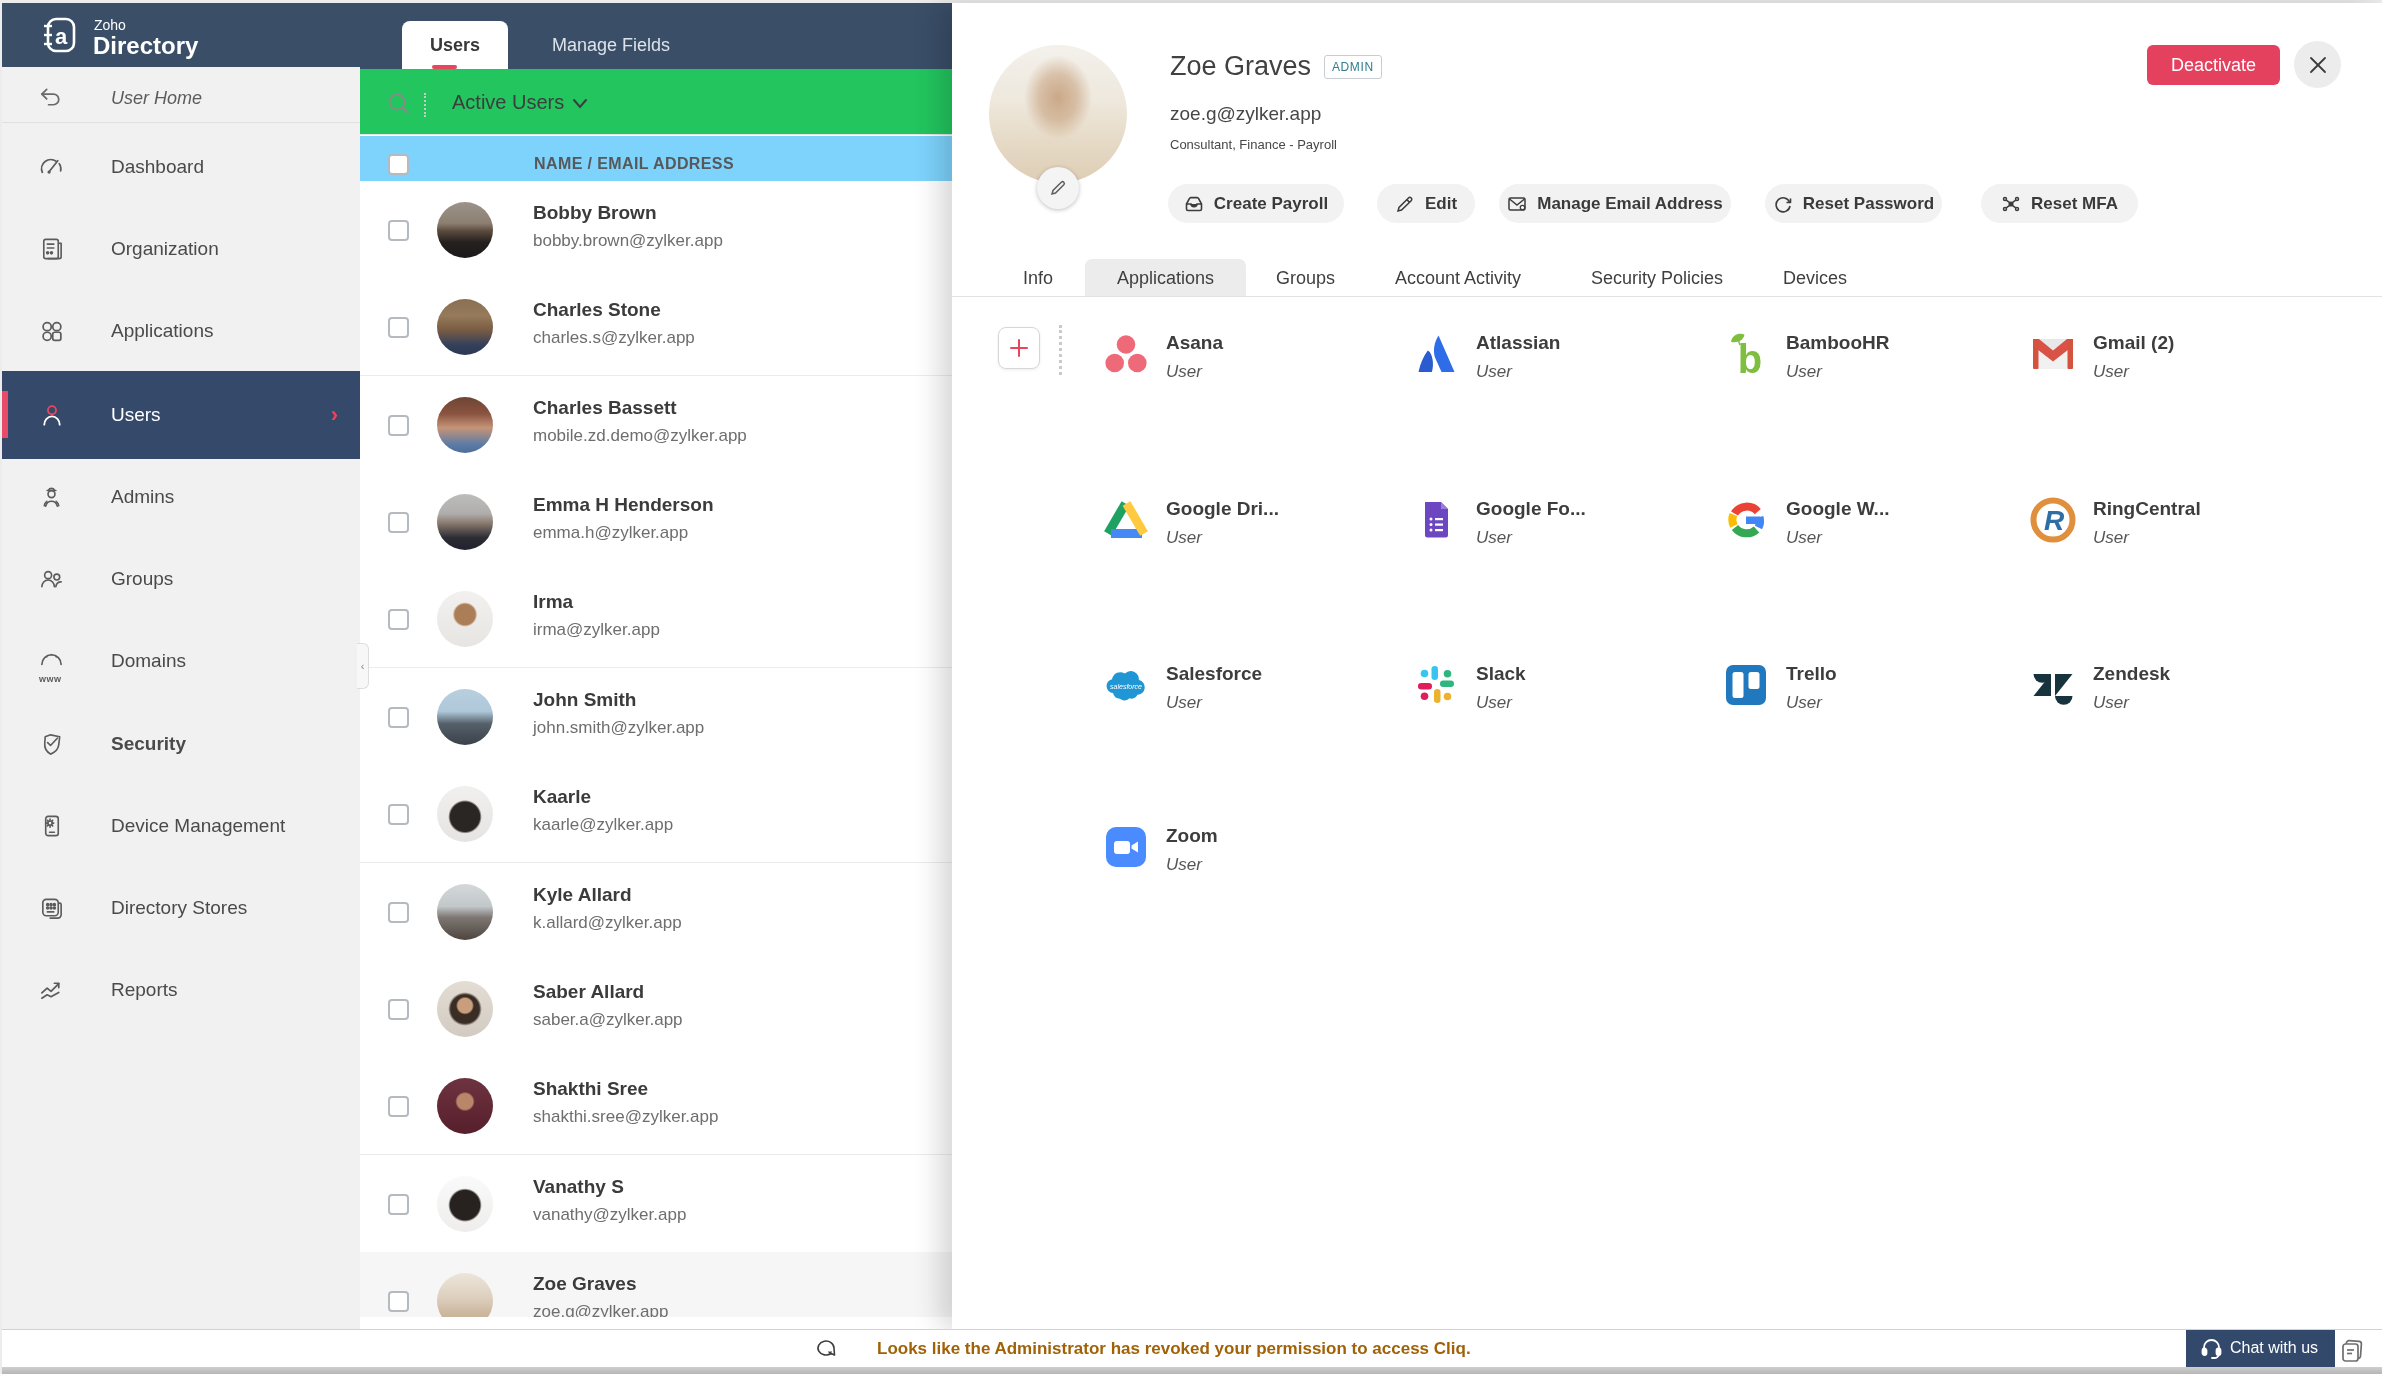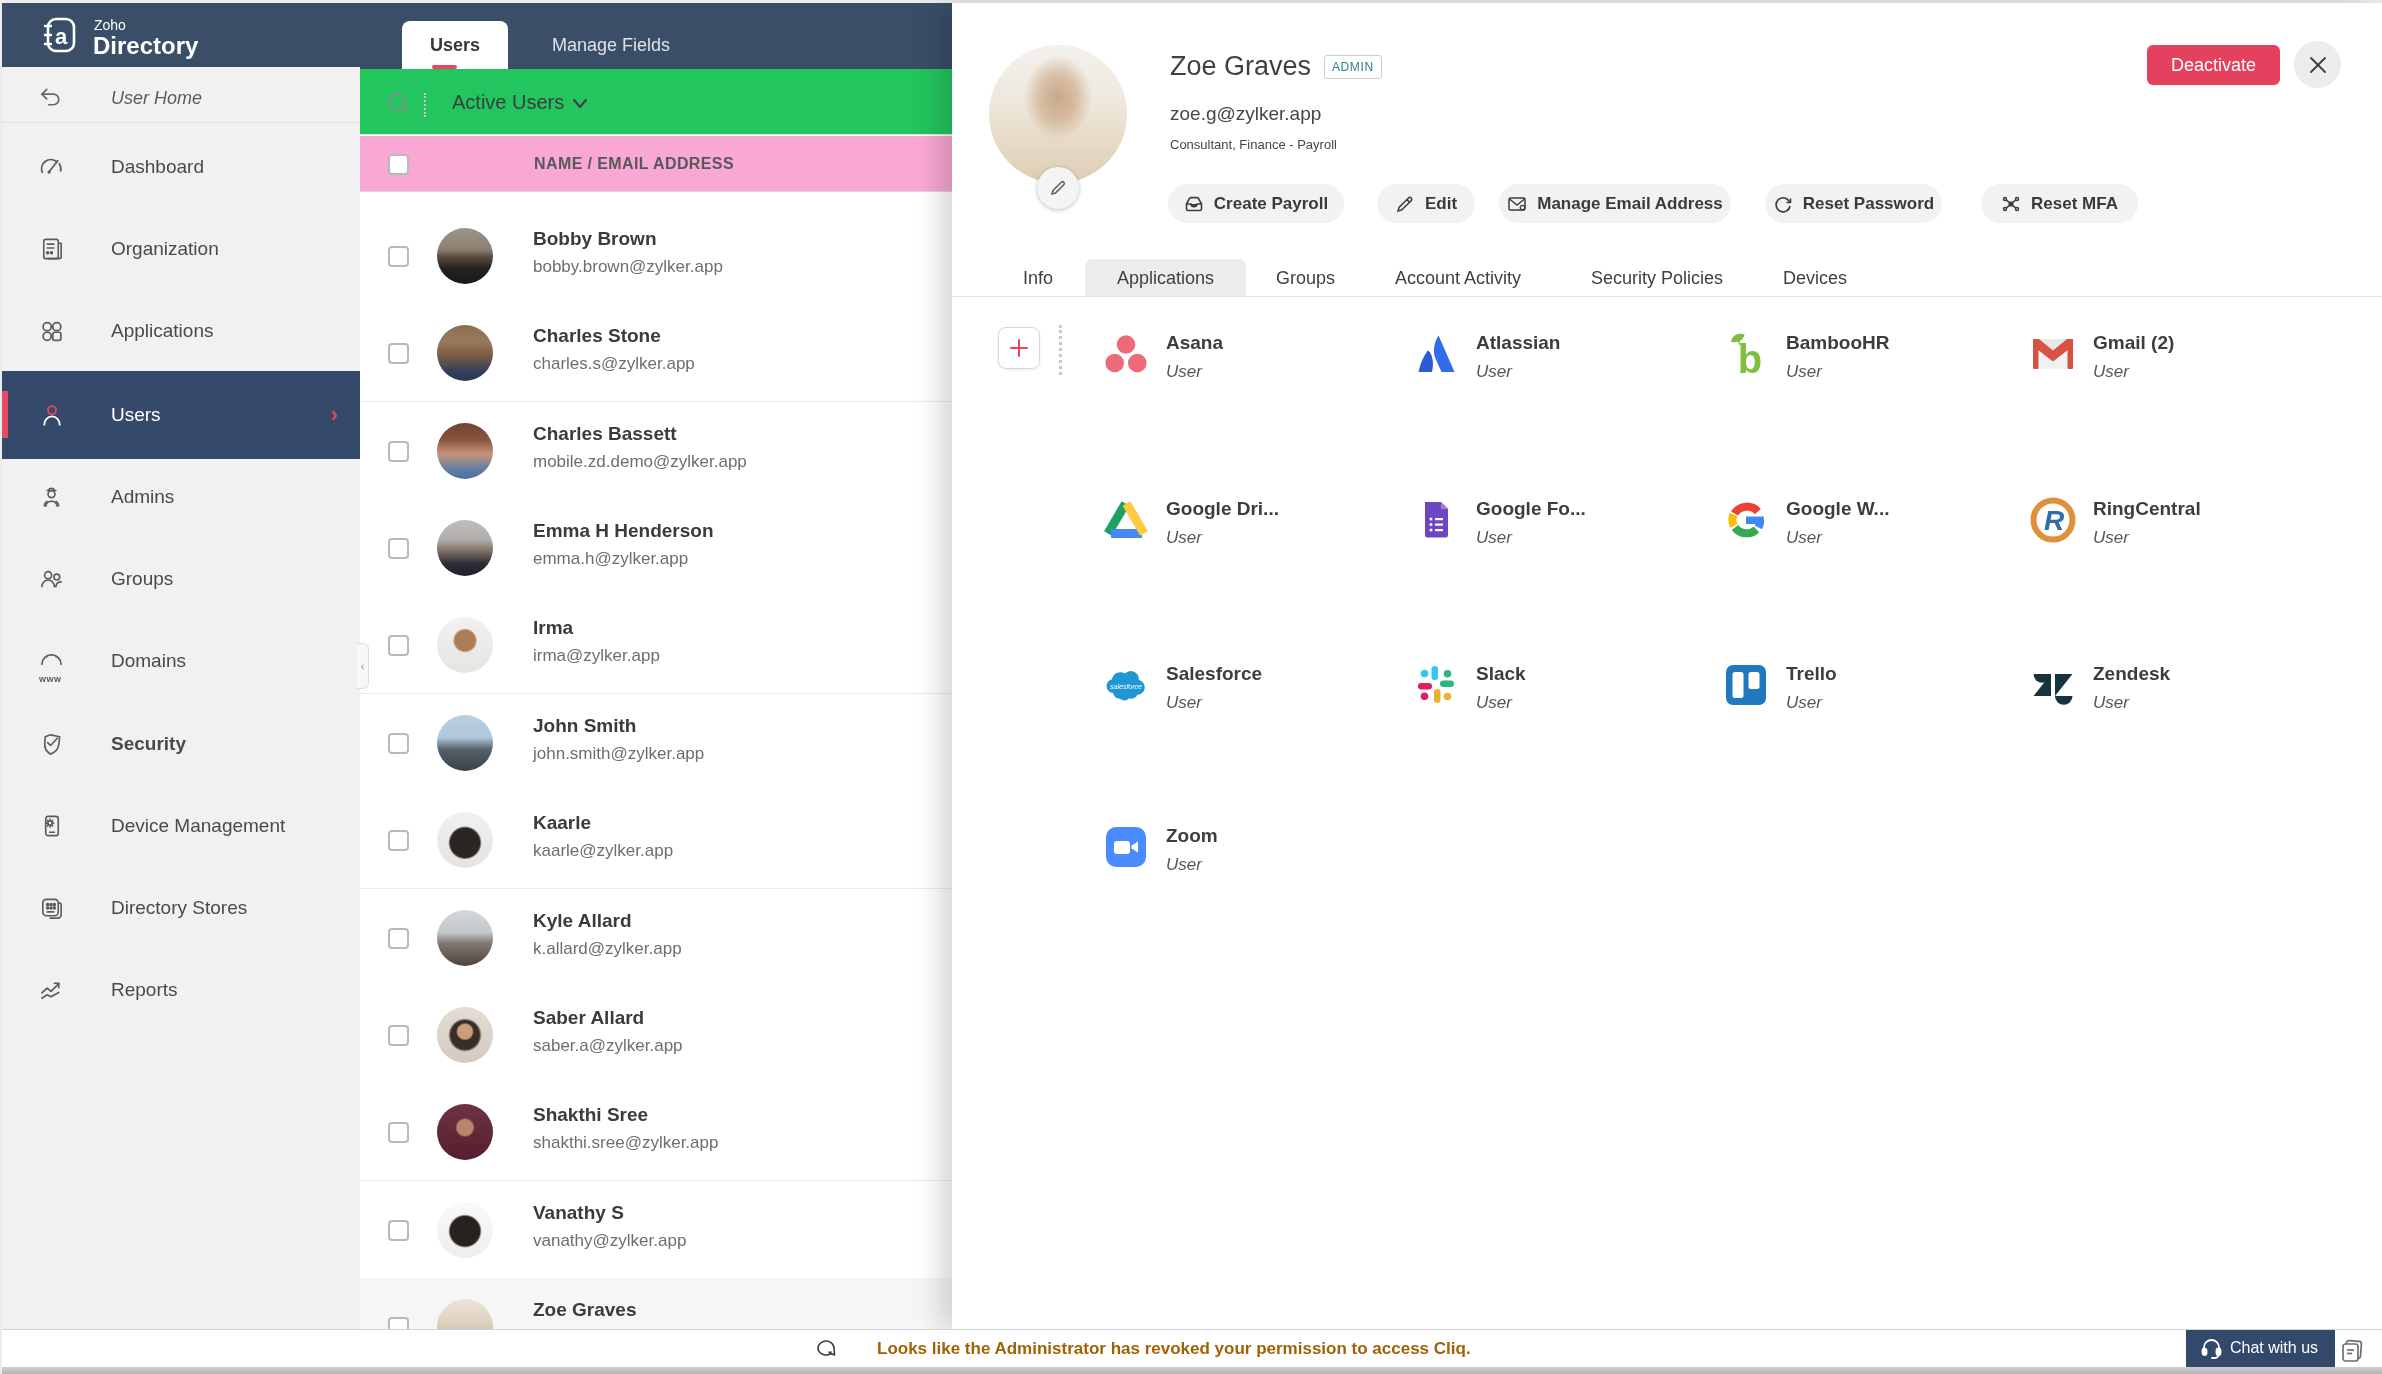--- a/index.html
+++ b/index.html
@@ -19,25 +19,25 @@
 #nav-users .redbar{position:absolute;left:0;top:20px;width:6px;height:47px;background:#e84b67;}
 #nav-users .chev{position:absolute;right:22px;top:50%;transform:translateY(-50%);color:#e8455f;font-size:22px;font-weight:bold;}
 
 #main{position:absolute;left:360px;top:3px;width:592px;height:1326px;background:#fff;}
 #topnav{position:absolute;left:0;top:0;width:592px;height:66px;background:#3a4e68;}
 #tab-users{position:absolute;left:42px;top:18px;width:106px;height:48px;background:#fff;border-radius:8px 8px 0 0;}
 #tab-users span{position:absolute;left:50%;transform:translateX(-50%);top:14px;font-size:18px;font-weight:bold;color:#383838;}
 #tab-users i{position:absolute;left:30px;bottom:0px;width:25px;height:4px;background:#e8455f;border-radius:2px;}
 #tab-manage{position:absolute;left:192px;top:9px;height:66px;line-height:66px;font-size:18px;color:#dee3ea;}
 #searchrow{position:absolute;left:0;top:66px;width:592px;height:66px;background:#22c55e;border-bottom:1px solid #e4e4e4;}
-#thead{position:absolute;left:0;top:133px;width:592px;height:56px;background:#f9a8d4;border-bottom:1px solid #d9d9d9;}
+#thead{position:absolute;left:0;top:133px;width:592px;height:56px;background:#7dd3fc;border-bottom:1px solid #d9d9d9;}
 .cb{position:absolute;width:21px;height:21px;border:2px solid #b4bac0;border-radius:4px;background:#fff;}
 #thead .cb{left:28px;top:18px;}
 #thead .tl{position:absolute;left:174px;top:50%;transform:translateY(-50%);font-size:16px;font-weight:bold;color:#56585a;letter-spacing:.4px;}
-#rows{position:absolute;left:0;top:204px;width:592px;height:1136px;overflow:hidden;padding-left:24px;}
+#rows{position:absolute;left:0;top:178px;width:592px;height:1136px;overflow:hidden;padding-left:24px;}
 .row{position:absolute;left:0;width:592px;height:98px;border-bottom:1px solid #ececec;background:#fff;}
 .row .cb{left:28px;top:39px;}
 .row .av{position:absolute;left:77px;top:21px;width:56px;height:56px;border-radius:50%;}
 .row .nm{position:absolute;left:173px;top:21px;font-size:19px;font-weight:bold;color:#3b3b3b;}
 .row .em{position:absolute;left:173px;top:50px;font-size:17px;color:#6e6e6e;}
 #collapse{position:absolute;left:-3px;top:640px;width:12px;height:46px;background:#f7f7f7;border:1px solid #ddd;border-left:none;border-radius:0 6px 6px 0;color:#888;font-size:11px;line-height:44px;text-align:center;}
 
 #overlay{position:absolute;left:952px;top:3px;width:1430px;height:1326px;background:#fff;box-shadow:-12px 0 26px rgba(0,0,0,.16);}
 .pill{position:absolute;top:181px;height:39px;background:#f2f2f3;border-radius:20px;}
 .pill{display:flex;align-items:center;justify-content:center;}

